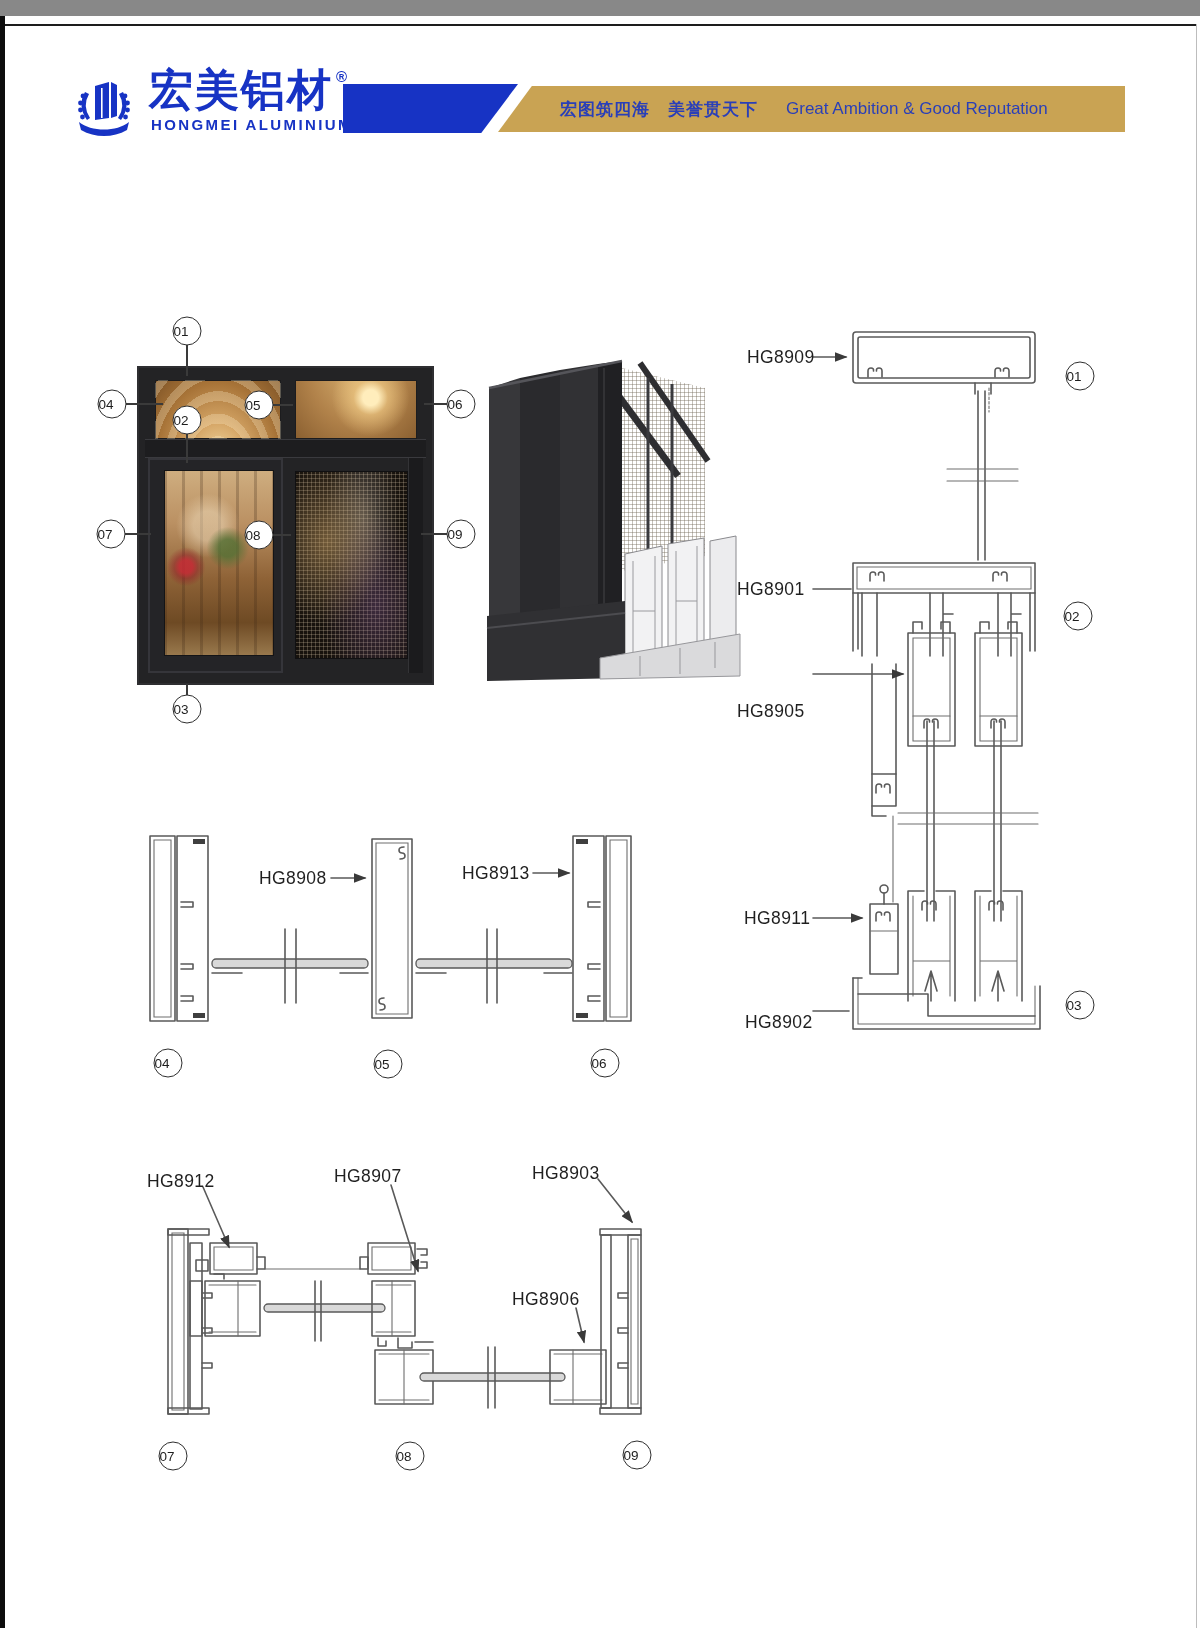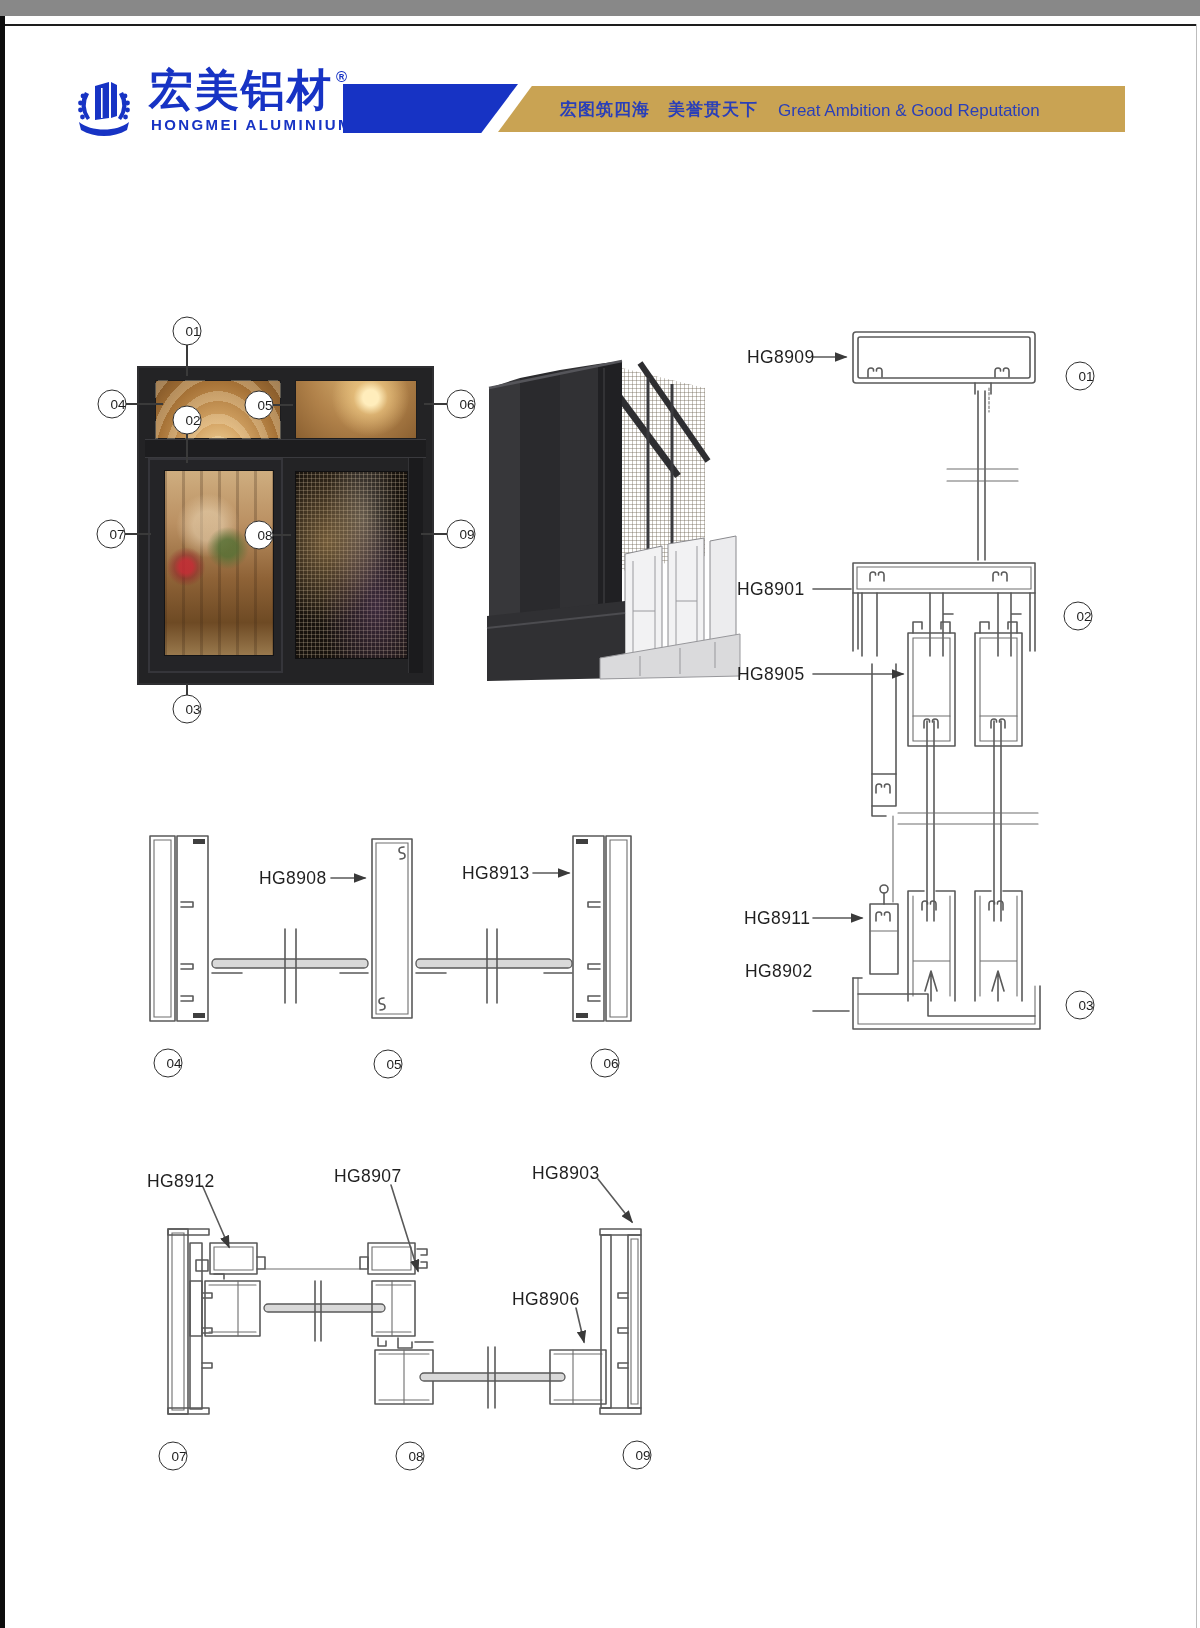--- a/index.html
+++ b/index.html
@@ -13,21 +13,21 @@
   
   .brand-cn{position:absolute;left:149px;top:52px;font-size:44px;font-weight:bold;color:#1733c4;
             letter-spacing:2px;line-height:1;}
   .brand-reg{position:absolute;left:336px;top:52px;font-size:15px;font-weight:bold;color:#1733c4;}
   .brand-en{position:absolute;left:151px;top:100px;font-size:15px;font-weight:bold;color:#1733c4;
             letter-spacing:2.4px;}
   .blue-band{position:absolute;left:343px;top:68px;width:175px;height:49px;background:#1733c4;
              clip-path:polygon(0 0,100% 0,79% 100%,0 100%);}
   .gold-band{position:absolute;left:498px;top:70px;width:627px;height:46px;background:#c9a353;
              clip-path:polygon(5.4% 0,100% 0,100% 100%,0 100%);display:flex;align-items:center;}
-  .gold-band .inner{display:flex;align-items:flex-end;gap:20px;padding-left:62px;}
+  .gold-band .inner{display:flex;align-items:center;gap:28px;padding-left:62px;}
   .slogan-cn{font-size:17px;font-weight:bold;color:#2a3fb8;letter-spacing:1px;}
   .slogan-en{font-size:17px;font-weight:400;color:#2a3fb8;}
 
   .page-title{position:absolute;left:0;top:176px;width:1170px;text-align:center;
               font-size:29px;font-weight:600;color:#3c3c3c;letter-spacing:1px;}
 
   
   .window{position:absolute;left:137px;top:350px;width:297px;height:319px;background:#232325;
           box-shadow:inset 0 0 0 2px #2e2e31;}
   .window .glass{position:absolute;}
@@ -58,21 +58,21 @@
       radial-gradient(ellipse at 72% 72%, rgba(130,90,150,.35), transparent 48%),
       radial-gradient(ellipse at 60% 25%, rgba(230,220,210,.30), transparent 40%),
       repeating-linear-gradient(0deg, rgba(225,205,175,.25) 0 1px, transparent 1px 4px),
       repeating-linear-gradient(90deg, rgba(225,205,175,.25) 0 1px, transparent 1px 4px);
     box-shadow:inset 0 0 0 1px #101012;}
   .right-channel{position:absolute;left:271px;top:92px;width:15px;height:215px;background:#1b1b1d;
                  box-shadow:inset 1px 0 0 #333336;}
 
   
   .co{position:absolute;width:27px;height:27px;border:1.6px solid #2e2e2e;border-radius:50%;
-      background:#fff;display:flex;align-items:center;justify-content:flex-end;
+      background:#fff;display:flex;align-items:center;justify-content:flex-start;
       font-size:13.5px;color:#1d1d1d;transform:translate(-50%,-50%);z-index:6;}
   .plabel{position:absolute;font-size:17.5px;color:#1f1f1f;letter-spacing:.4px;z-index:5;}
   .leadV,.leadH{position:absolute;background:#3a3a3a;z-index:4;}
   .leadV{width:1.5px;} .leadH{height:1.5px;}
 
   svg.lineart{position:absolute;z-index:3;}
   svg.lineart *{vector-effect:non-scaling-stroke;}
   .ln{stroke:#5a5a5a;stroke-width:1.6;fill:none;stroke-linecap:round;stroke-linejoin:round;}
   .lnthin{stroke:#6e6e6e;stroke-width:1.1;fill:none;stroke-linecap:round;}
   .gbar{fill:#d9d9d9;stroke:#5a5a5a;stroke-width:1.3;}
@@ -355,23 +355,23 @@
     <path class="ln" d="M628,1277 h-10 v5 h10 M628,1312 h-10 v5 h10 M628,1347 h-10 v5 h10"></path>
 
     <path class="ln" d="M203,1171 L229,1231" marker-end="url(#arrB)"></path>
     <path class="ln" d="M391,1169 L418,1255" marker-end="url(#arrB)"></path>
     <path class="ln" d="M598,1163 L632,1206" marker-end="url(#arrB)"></path>
     <path class="ln" d="M576,1292 L584,1326" marker-end="url(#arrB)"></path>
   </svg>
 
   <span class="plabel" style="left:747px;top:331px">HG8909</span>
   <span class="plabel" style="left:737px;top:563px">HG8901</span>
-  <span class="plabel" style="left:737px;top:648px">HG8905</span>
+  <span class="plabel" style="left:737px;top:685px">HG8905</span>
   <span class="plabel" style="left:744px;top:892px">HG8911</span>
-  <span class="plabel" style="left:745px;top:945px">HG8902</span>
+  <span class="plabel" style="left:745px;top:996px">HG8902</span>
   <span class="plabel" style="left:259px;top:852px">HG8908</span>
   <span class="plabel" style="left:462px;top:847px">HG8913</span>
   <span class="plabel" style="left:147px;top:1155px">HG8912</span>
   <span class="plabel" style="left:334px;top:1150px">HG8907</span>
   <span class="plabel" style="left:532px;top:1147px">HG8903</span>
   <span class="plabel" style="left:512px;top:1273px">HG8906</span>
 
   <div class="co" style="left:1080px;top:360px">
       <span>01</span>
     </div>

